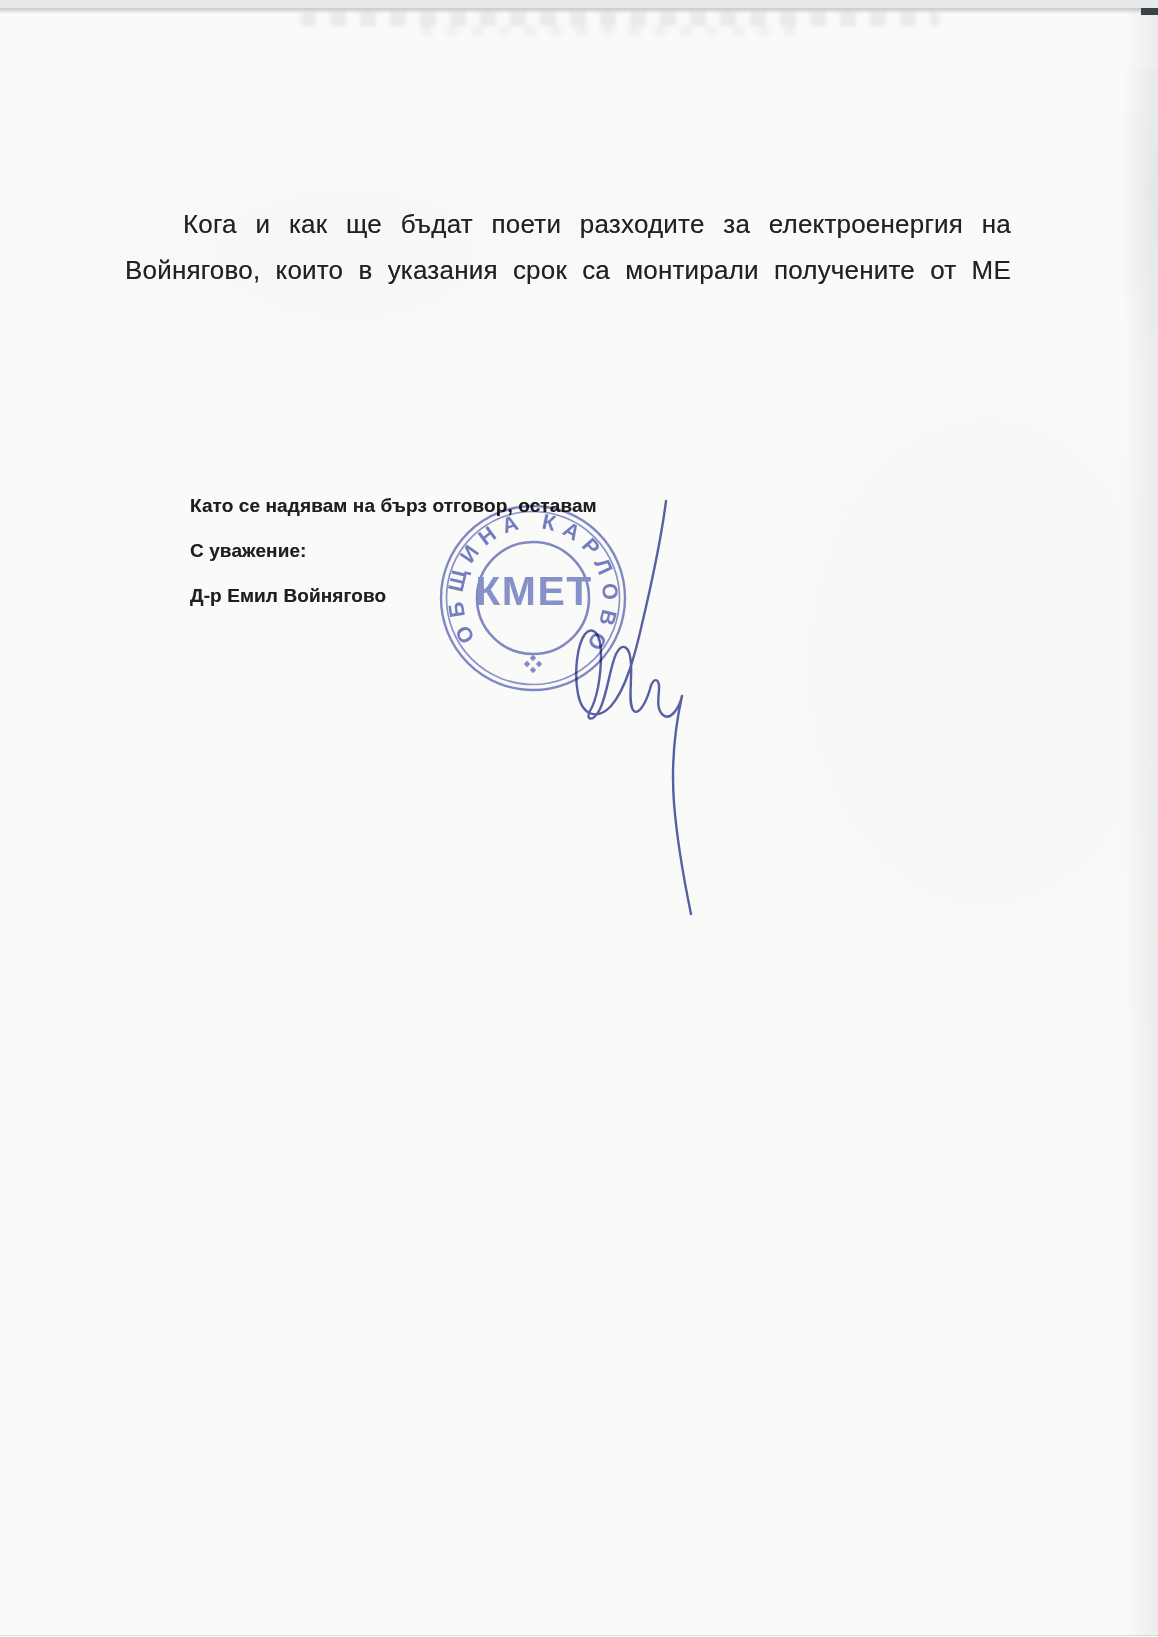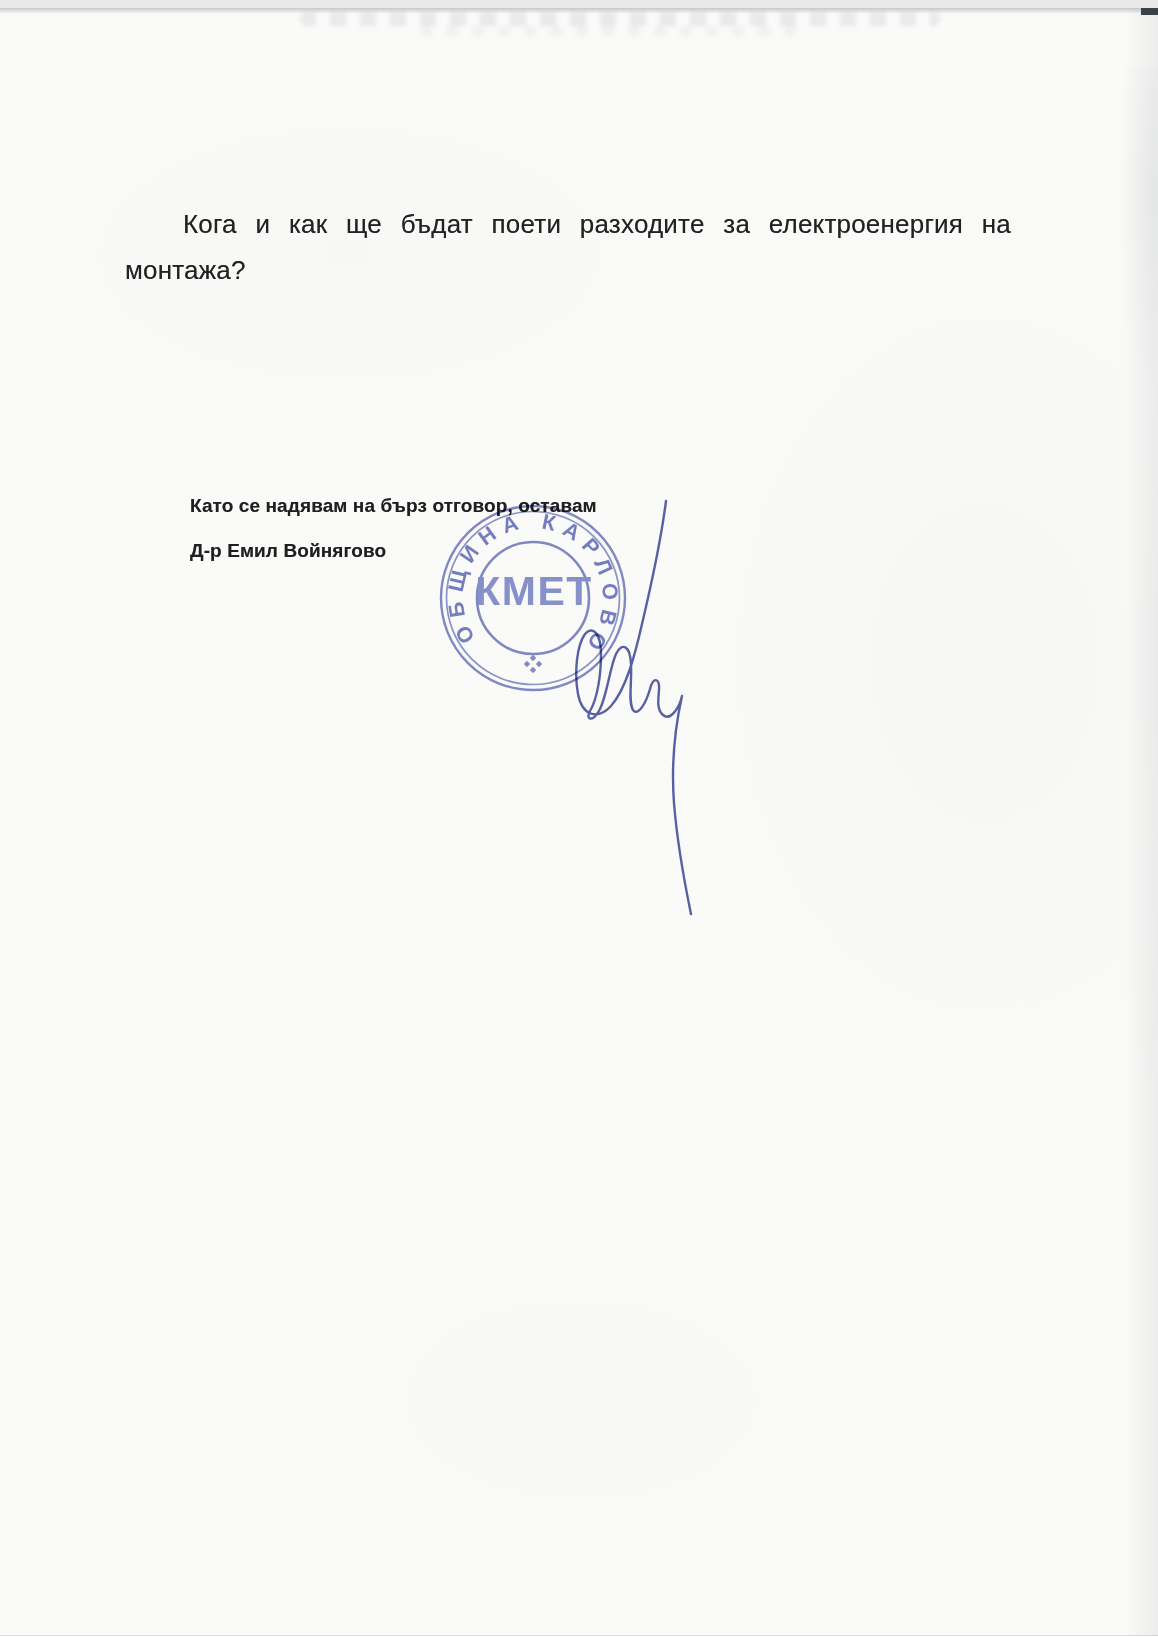--- a/index.html
+++ b/index.html
@@ -117,25 +117,26 @@
   <div class="scan-top-edge"></div>
   <div class="scan-ghost-1"></div>
   <div class="scan-ghost-2"></div>
   <div class="scan-right-band"></div>
   <div class="scan-right-smudge"></div>
   <div class="scan-corner-tr"></div>
   <div class="scan-bottom-strip"></div>
 
   <div class="body-par">
     <div class="line jl indent">Кога и как ще бъдат поети разходите за електроенергия на</div>
-    <div class="line">монтажа?</div>
+    <div class="line jl">Войнягово, които в указания срок са монтирали получените от МЕ</div>
   </div>
 
   <div class="closing">
     <div>Като се надявам на бърз отговор, оставам</div>
+    <div>С уважение:</div>
     <div>Д-р Емил Войнягово</div>
   </div>
 
   <svg class="stamp" viewBox="0 0 220 220">
     <g fill="none" stroke="#5b66b8">
       <circle cx="110" cy="110" r="92" stroke-width="2.4" opacity="0.82"></circle>
       <circle cx="110" cy="110" r="86.5" stroke-width="1.7" opacity="0.75"></circle>
       <circle cx="110" cy="110" r="56" stroke-width="2.6" opacity="0.82"></circle>
     </g>
     <path id="ringPath" d="M 52.7,150.2 A 70,70 0 1 1 159.5,159.5" fill="none"></path>

